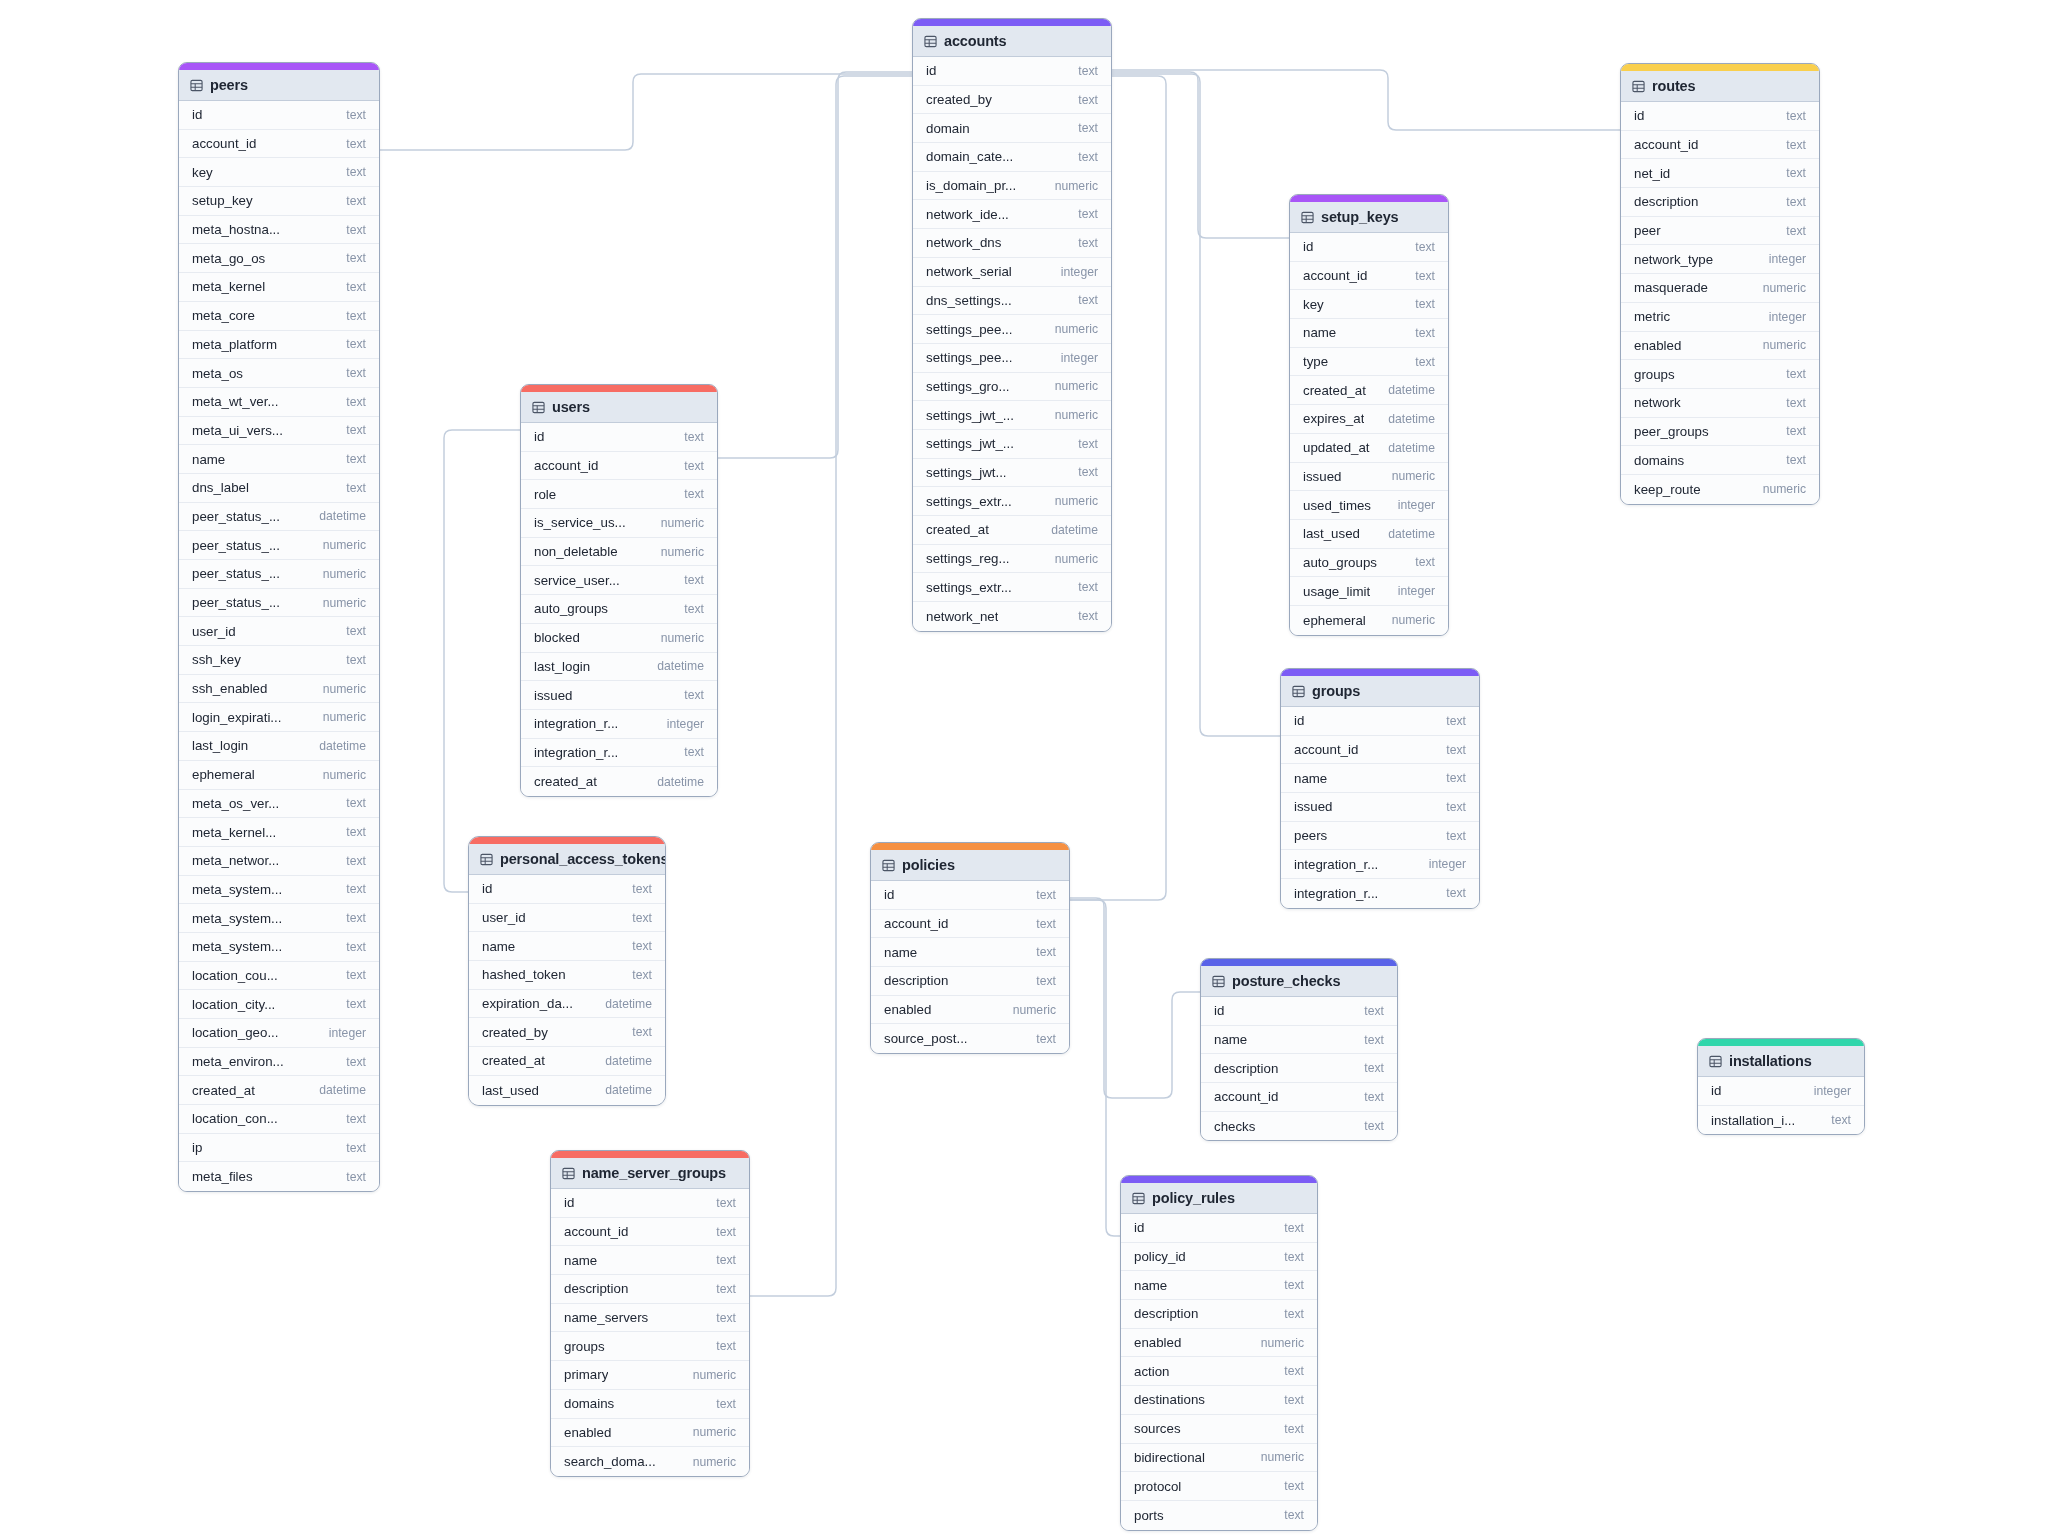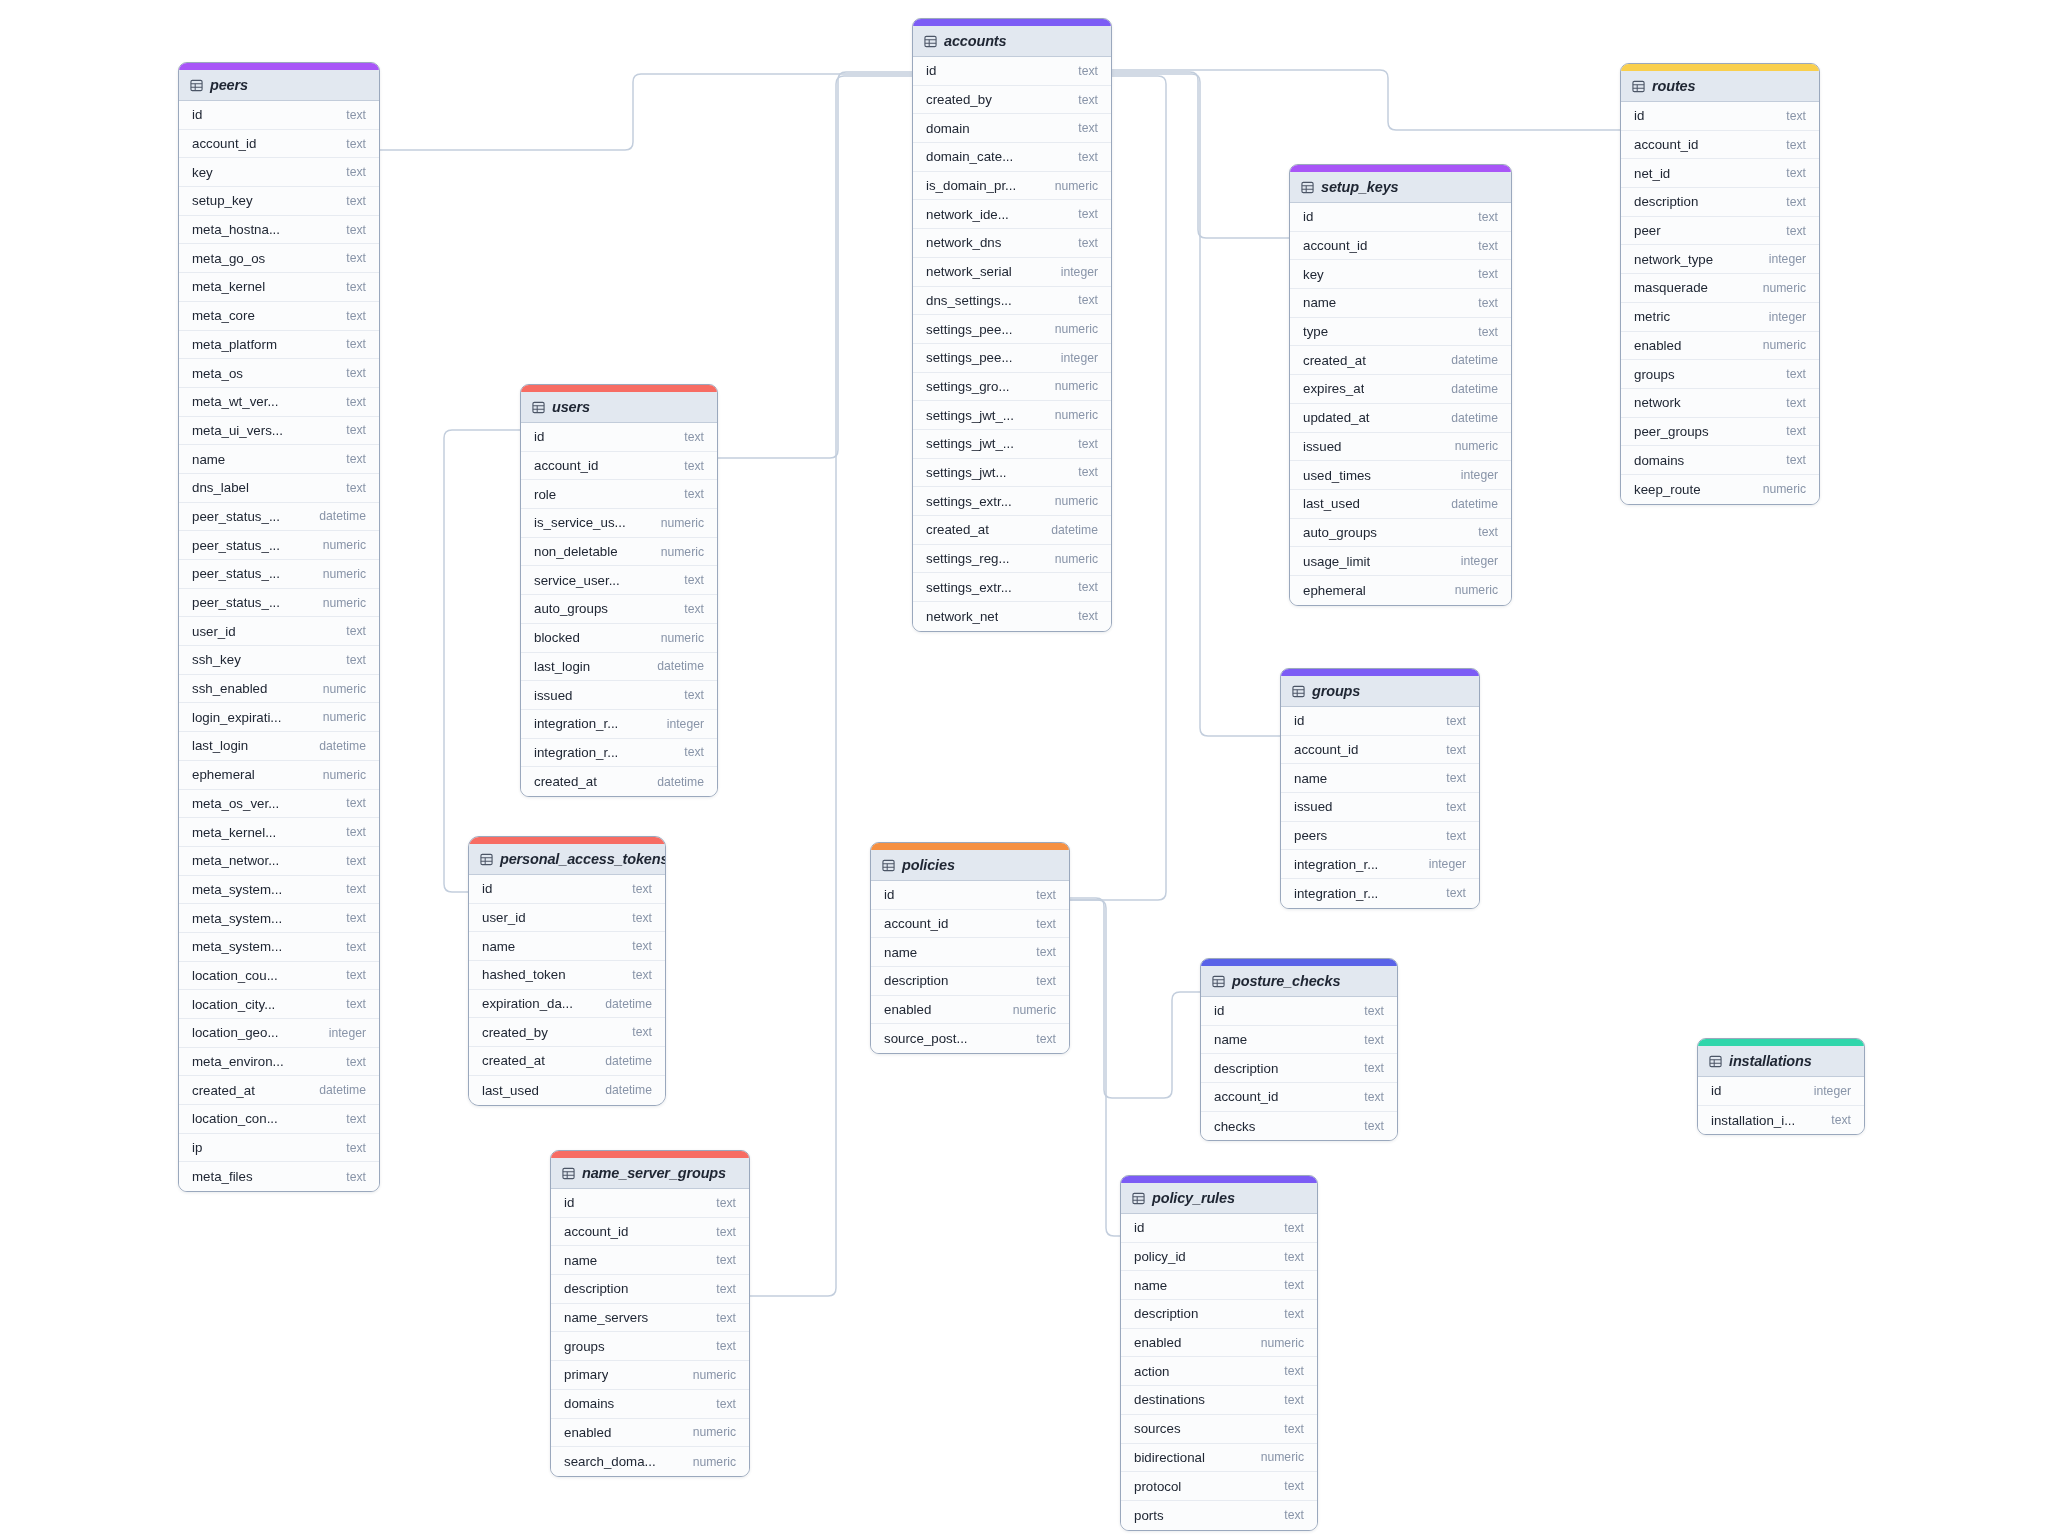--- a/index.html
+++ b/index.html
@@ -50,21 +50,20 @@
     width: 13px; height: 13px;
     flex: 0 0 13px;
     display: block;
   }
   .table-title {
     font-size: 14.5px;
     font-weight: bold;
     color: #1f2633;
     letter-spacing: -0.15px;
     white-space: nowrap;
-    font-style: italic;
   }
   .col-row {
     display: flex;
     align-items: center;
     justify-content: space-between;
     gap: 10px;
     padding: 0 13px;
     height: 28.7px;
     background: #fbfcfd;
     border-bottom: 1px solid #e7ebf1;
@@ -614,21 +613,21 @@
       </div>
       <div class="col-row">
         <span class="col-name">protocol</span>
         <span class="col-type">text</span>
       </div>
       <div class="col-row">
         <span class="col-name">ports</span>
         <span class="col-type">text</span>
       </div>
     </div>
-    <div class="table-node" style="left: 1289px; top: 164px; width: 223px;">
+    <div class="table-node" style="left: 1289px; top: 194px; width: 160px;">
       <div class="accent-bar" style="background: rgb(168, 85, 247);"></div>
       <div class="table-header">
         <svg class="tbl-icon" viewBox="0 0 14 14">
           <rect x="1" y="1.5" width="12" height="11" rx="1.5" fill="none" stroke="#4b5566" stroke-width="1.2"></rect>
           <line x1="1" y1="5" x2="13" y2="5" stroke="#4b5566" stroke-width="1.1"></line>
           <line x1="5.6" y1="5" x2="5.6" y2="12.5" stroke="#4b5566" stroke-width="1.1"></line>
           <line x1="1" y1="8.8" x2="13" y2="8.8" stroke="#4b5566" stroke-width="1.1"></line>
         </svg>
         <span class="table-title">setup_keys</span>
       </div>

